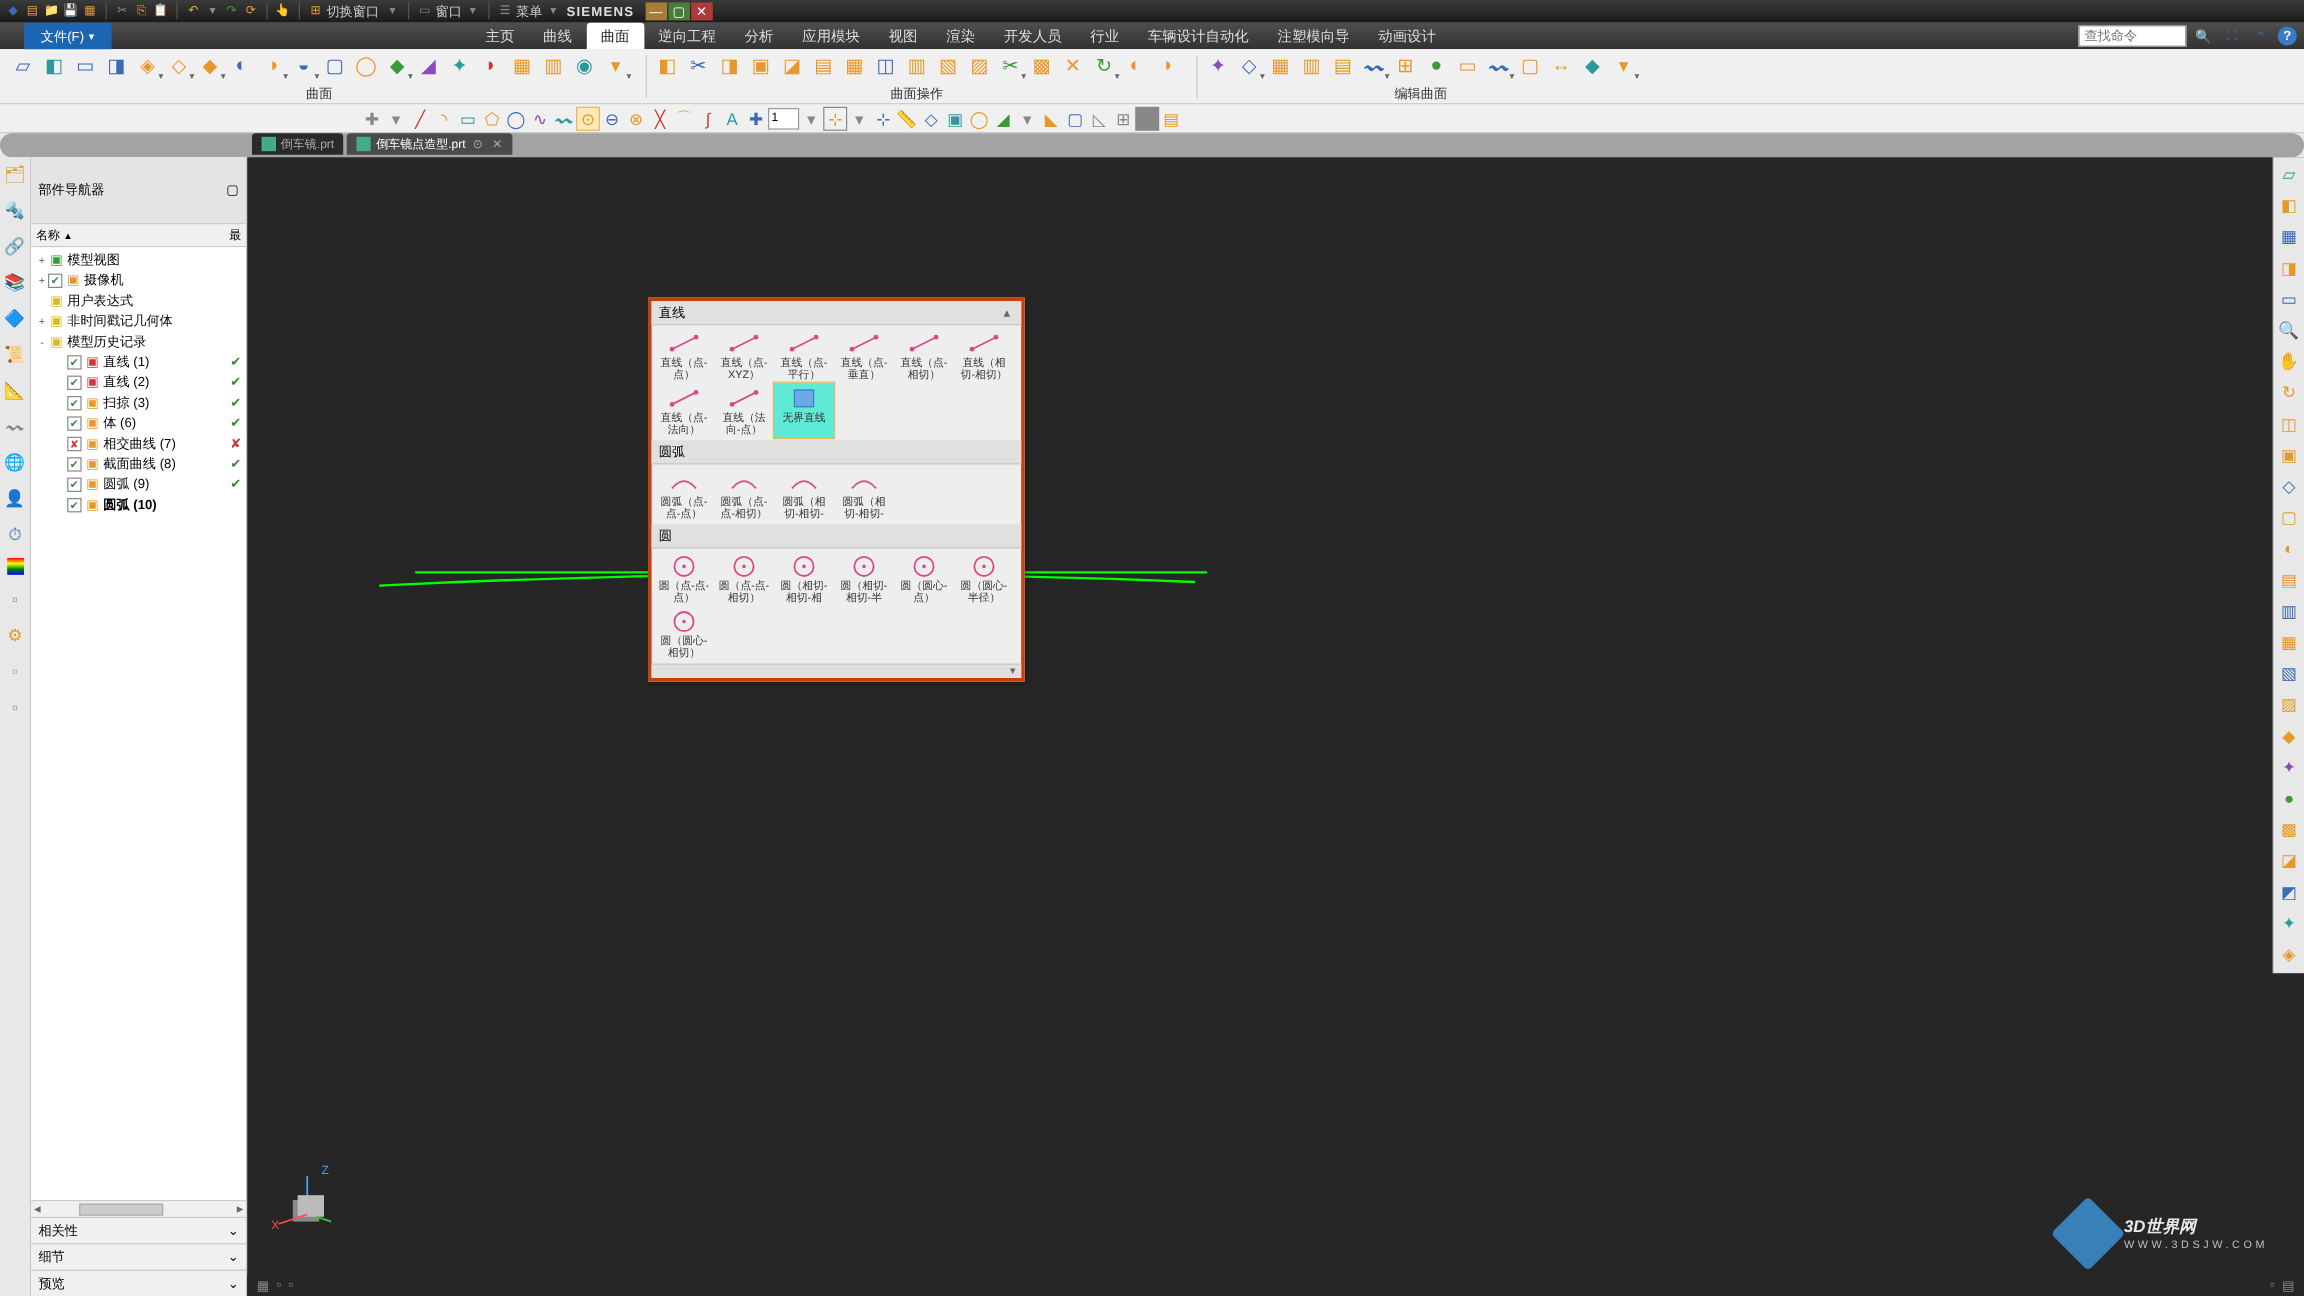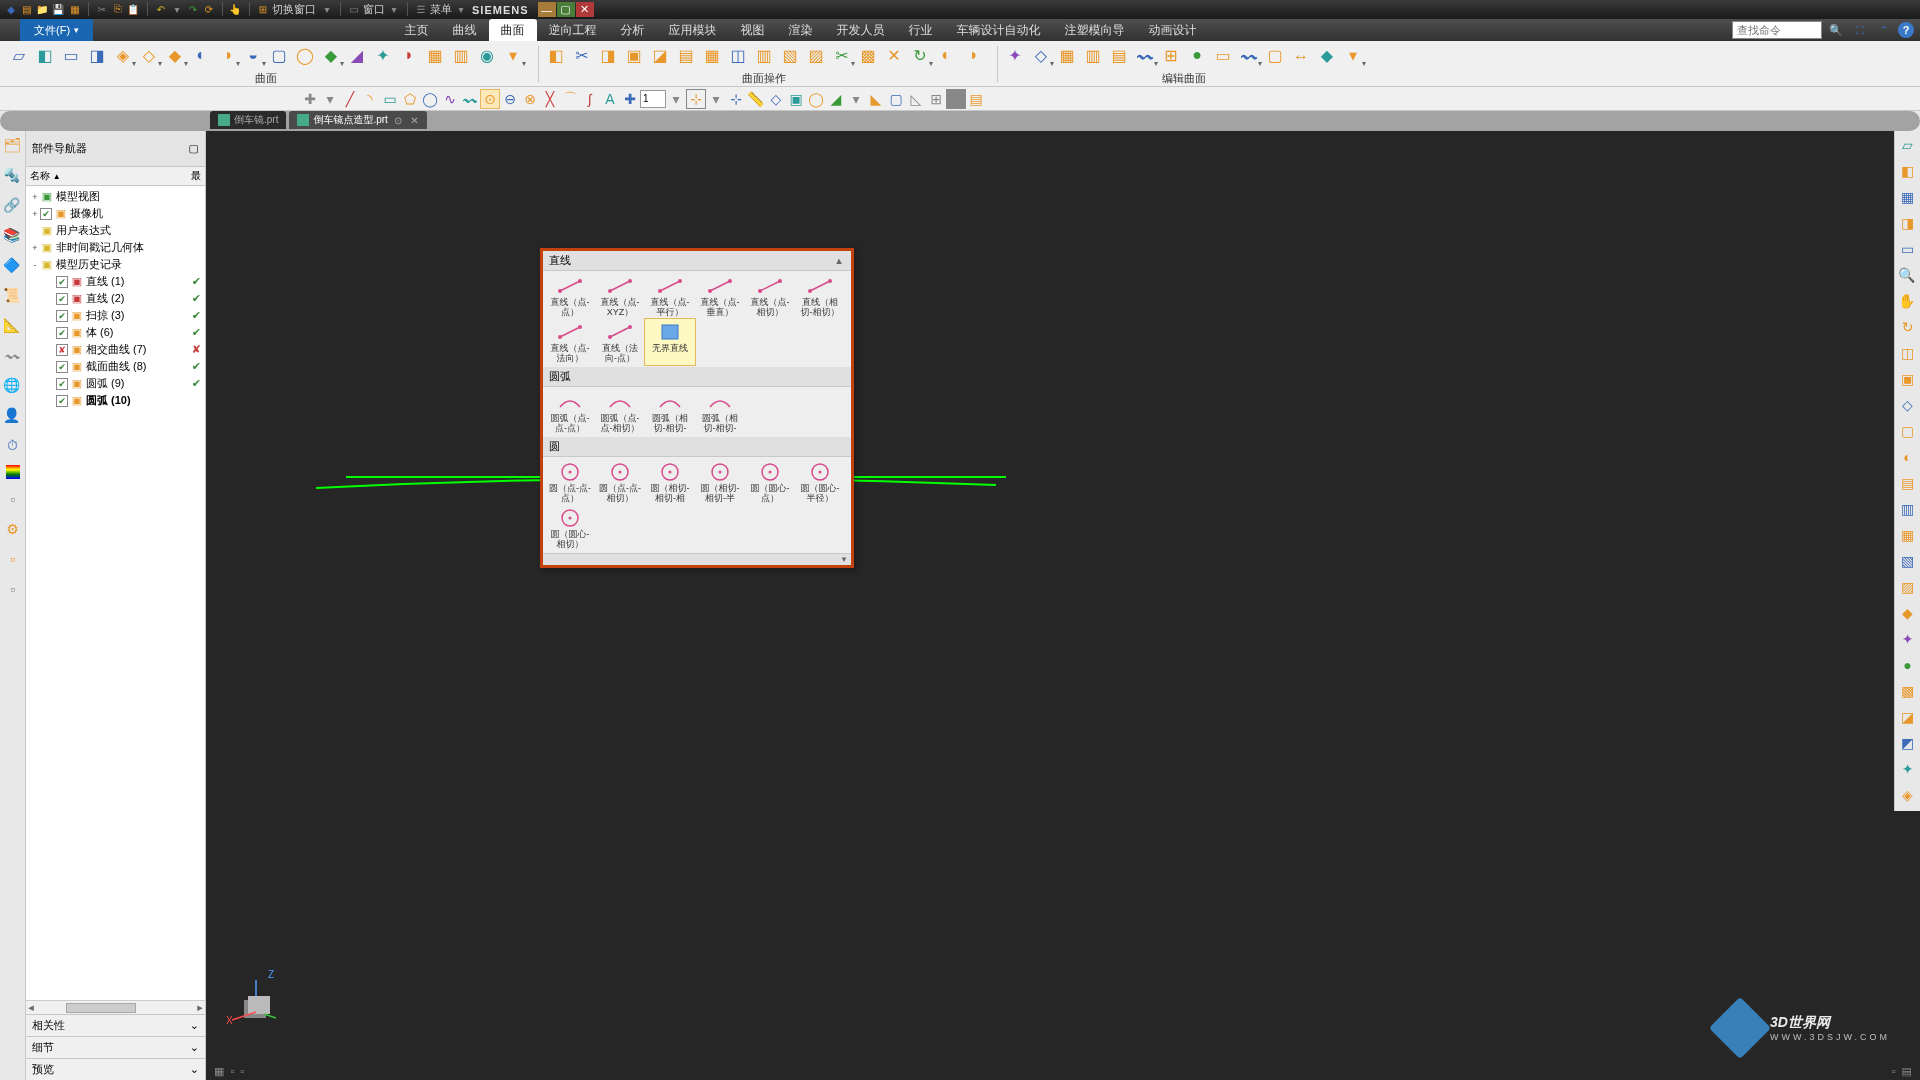--- a/index.html
+++ b/index.html
@@ -49,21 +49,21 @@
 
 
 .main { display: flex; height: calc(1080px - 19px - 22px - 46px - 24px - 20px); position: relative; }
 
 
 .leftrail { width: 26px; background: #e8e8e8; border-right: 1px solid #c8c8c8; display: flex; flex-direction: column; align-items: center; padding-top: 4px; gap: 10px; }
 .railico { width: 20px; height: 20px; display: inline-flex; align-items: center; justify-content: center; font-size: 14px; }
 
 
 .sidepanel { width: 180px; background: #f4f4f4; border-right: 1px solid #c8c8c8; display: flex; flex-direction: column; }
-.sp-head { background: #e4e4e4; padding: 10px 6px; font-size: 11px; display: flex; align-items: center; justify-content: space-between; border-bottom: 1px solid #c8c8c8; }
+.sp-head { background: #e4e4e4; padding: 20px 6px; font-size: 11px; display: flex; align-items: center; justify-content: space-between; border-bottom: 1px solid #c8c8c8; }
 .sp-cols { display: flex; background: #f0f0f0; border-bottom: 1px solid #c8c8c8; font-size: 10px; }
 .sp-cols .col { padding: 2px 4px; }
 .sp-cols .c1 { flex: 1; }
 .sp-tree { flex: 1; overflow: auto; background: #fff; font-size: 11px; padding: 2px 0; }
 .tn { display: flex; align-items: center; padding: 1px 4px; white-space: nowrap; }
 .tn .exp { width: 10px; text-align: center; color: #555; font-size: 9px; }
 .tn .nico { width: 14px; text-align: center; margin-right: 2px; font-size: 11px; }
 .tn .mark { margin-left: auto; font-size: 11px; color: #3a8a3a; }
 .tn.bold .txt { font-weight: bold; }
 .sp-section { background: #f0f0f0; border-top: 1px solid #c8c8c8; padding: 3px 6px; display: flex; align-items: center; justify-content: space-between; font-size: 11px; }
@@ -77,21 +77,21 @@
 .axisYC { position: absolute; left: 515px; top: 332px; color: #3ac23a; font-size: 10px; }
 
 
 .gallery { position: absolute; left: 540px; top: 117px; width: 314px; background: #eee; border: 3px solid #c2410c; box-shadow: 2px 2px 6px rgba(0,0,0,0.3); z-index: 50; }
 .gal-head { background: #e0e0e0; border-bottom: 1px solid #c8c8c8; padding: 2px 6px; font-size: 11px; display: flex; align-items: center; }
 .gal-head .sc { margin-left: auto; width: 12px; text-align: center; color: #666; }
 .gal-body { display: flex; flex-wrap: wrap; padding: 2px; }
 .gi { width: 50px; display: flex; flex-direction: column; align-items: center; padding: 2px; cursor: pointer; }
 .gi .gico { width: 32px; height: 22px; display: flex; align-items: center; justify-content: center; }
 .gi .gt { font-size: 9px; text-align: center; line-height: 10px; color: #333; }
-.gi.sel { background: #fef9c3; outline: 1px solid #e8b860; }
+.gi.sel { background: #5eead4; outline: 1px solid #e8b860; }
 .gal-foot { height: 12px; background: #e0e0e0; border-top: 1px solid #c8c8c8; display: flex; }
 .gal-foot .dd { margin-left: auto; width: 14px; text-align: center; color: #666; font-size: 9px; }
 
 
 .rightrail { width: 26px; background: #e8e8e8; border-left: 1px solid #c8c8c8; display: flex; flex-direction: column; align-items: center; padding-top: 4px; gap: 6px; position: absolute; right: 0; top: 131px; height: 680px; }
 
 
 .watermark { position: absolute; right: 30px; bottom: 30px; color: #fff; opacity: 0.9; display: flex; align-items: center; gap: 8px; }
 .watermark .wm-logo { width: 44px; height: 44px; background: #3a8ac8; transform: rotate(45deg); border-radius: 4px; }
 .watermark .wm-text { display: flex; flex-direction: column; }

